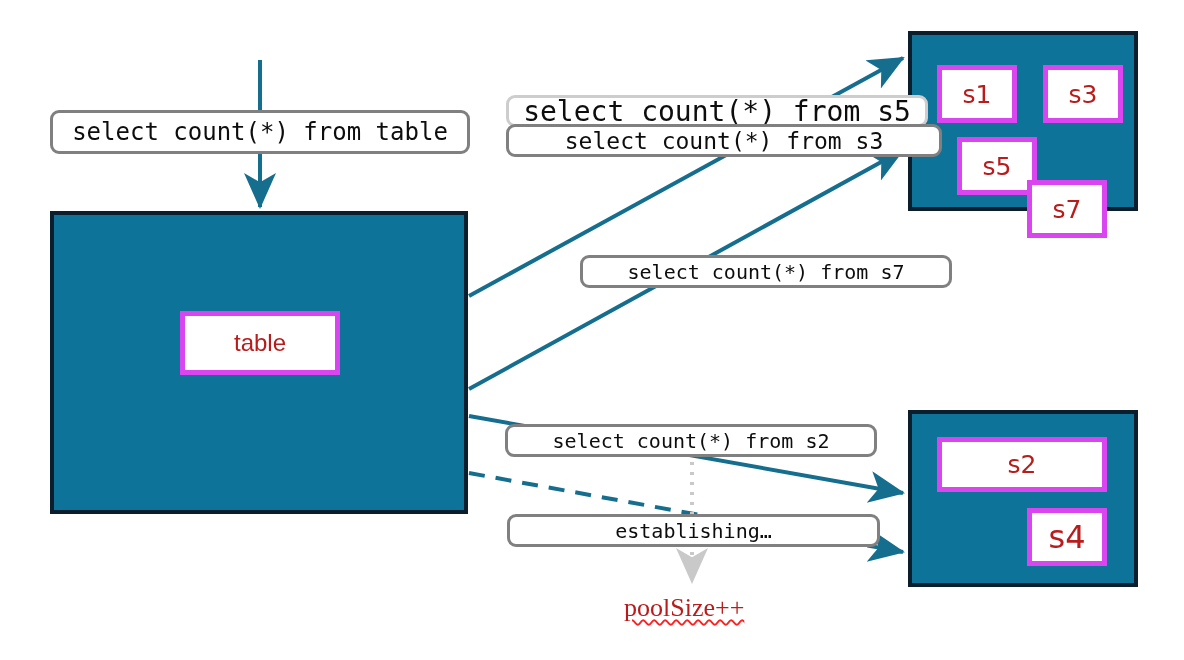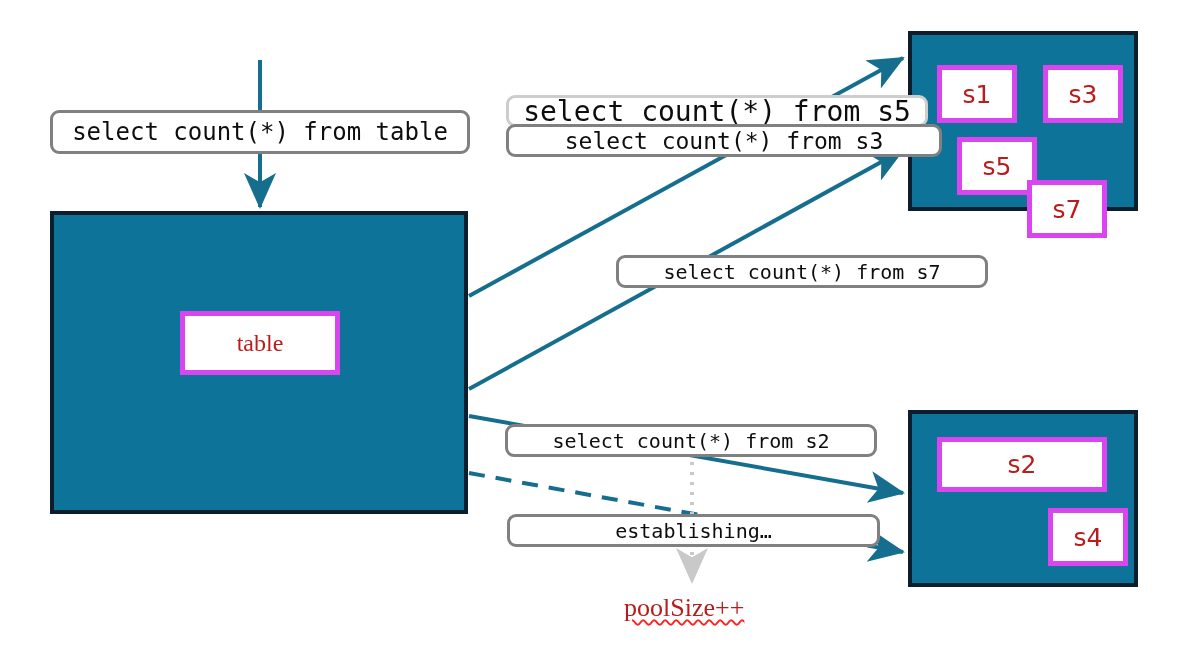--- a/index.html
+++ b/index.html
@@ -7,21 +7,21 @@
        font-family:"DejaVu Sans Mono","Liberation Mono",monospace;}
   #stage{position:absolute;left:0;top:0;width:1184px;height:660px;}
   svg.edges{position:absolute;left:0;top:0;width:1184px;height:660px;pointer-events:none;}
 
   .teal-box{position:absolute;background:#0E7399;border:4px solid #0A1E2D;box-sizing:border-box;}
   .pool{position:absolute;background:#0E7399;border:4px solid #0A1E2D;box-sizing:border-box;}
 
   .node{position:absolute;background:#ffffff;border:5px solid #d946ef;box-sizing:border-box;
         display:flex;align-items:center;justify-content:center;
         font-family:"DejaVu Sans","Liberation Sans",sans-serif;color:#b91c1c;}
-  .node.mono{font-family:Liberation Serif, serif;}
+  .node.mono{font-family:Liberation Sans, sans-serif;}
 
   .label{position:absolute;background:#ffffff;border:3px solid #808080;border-radius:9px;
          box-sizing:border-box;display:flex;align-items:center;justify-content:center;
          font-family:"DejaVu Sans Mono","Liberation Mono",monospace;color:#0d0d0d;
          white-space:nowrap;}
   .label.light{border-color:#CDCDCD;}
 
   .ghost{position:absolute;font-family:Liberation Serif, serif;
          color:#b91c1c;white-space:nowrap;}
   .ghost .spell{
@@ -69,27 +69,27 @@
   <div class="pool" style="left:908px;top:31px;width:230px;height:180px;"></div>
 
   <div class="node" style="left:937px;top:65px;width:80px;height:58px;font-size:25px;">s1</div>
   <div class="node" style="left:1043px;top:65px;width:80px;height:58px;font-size:25px;">s3</div>
   <div class="node" style="left:937px;top:137px;width:80px;height:58px;font-size:25px;margin-left:20px;">s5</div>
   <div class="node" style="left:1027px;top:137px;width:80px;height:58px;font-size:25px;margin-top:43px;">s7</div>
 
   <div class="pool" style="left:908px;top:410px;width:230px;height:177px;"></div>
 
   <div class="node" style="left:937px;top:437px;width:170px;height:55px;font-size:25px;">s2</div>
-  <div class="node" style="left:1027px;top:508px;width:80px;height:58px;font-size:25px;margin-left:21px;">s4</div>
+  <div class="node" style="left:1027px;top:508px;width:80px;height:58px;font-size:32px;">s4</div>
 
   <div class="label light" style="left:506px;top:95px;width:422px;height:32px;font-size:28px;z-index:4;">select count(*) from s5</div>
 
   <div class="label" style="left:506px;top:124px;width:436px;height:33px;font-size:23px;z-index:5;">select count(*) from s3</div>
 
-  <div class="label" style="left:580px;top:255px;width:372px;height:33px;font-size:20px;z-index:5;margin-left:36px;">select count(*) from s7</div>
+  <div class="label" style="left:580px;top:255px;width:372px;height:33px;font-size:20px;z-index:5;">select count(*) from s7</div>
 
   <div class="label" style="left:505px;top:424px;width:372px;height:33px;font-size:20px;z-index:5;">select count(*) from s2</div>
 
   <div class="label" style="left:507px;top:514px;width:373px;height:33px;font-size:20px;z-index:5;">establishing…</div>
 
   <div class="ghost" style="left:624px;top:593px;font-size:26px;">
     <span class="spell">poolSize++</span>
   </div>
 
 </div>

